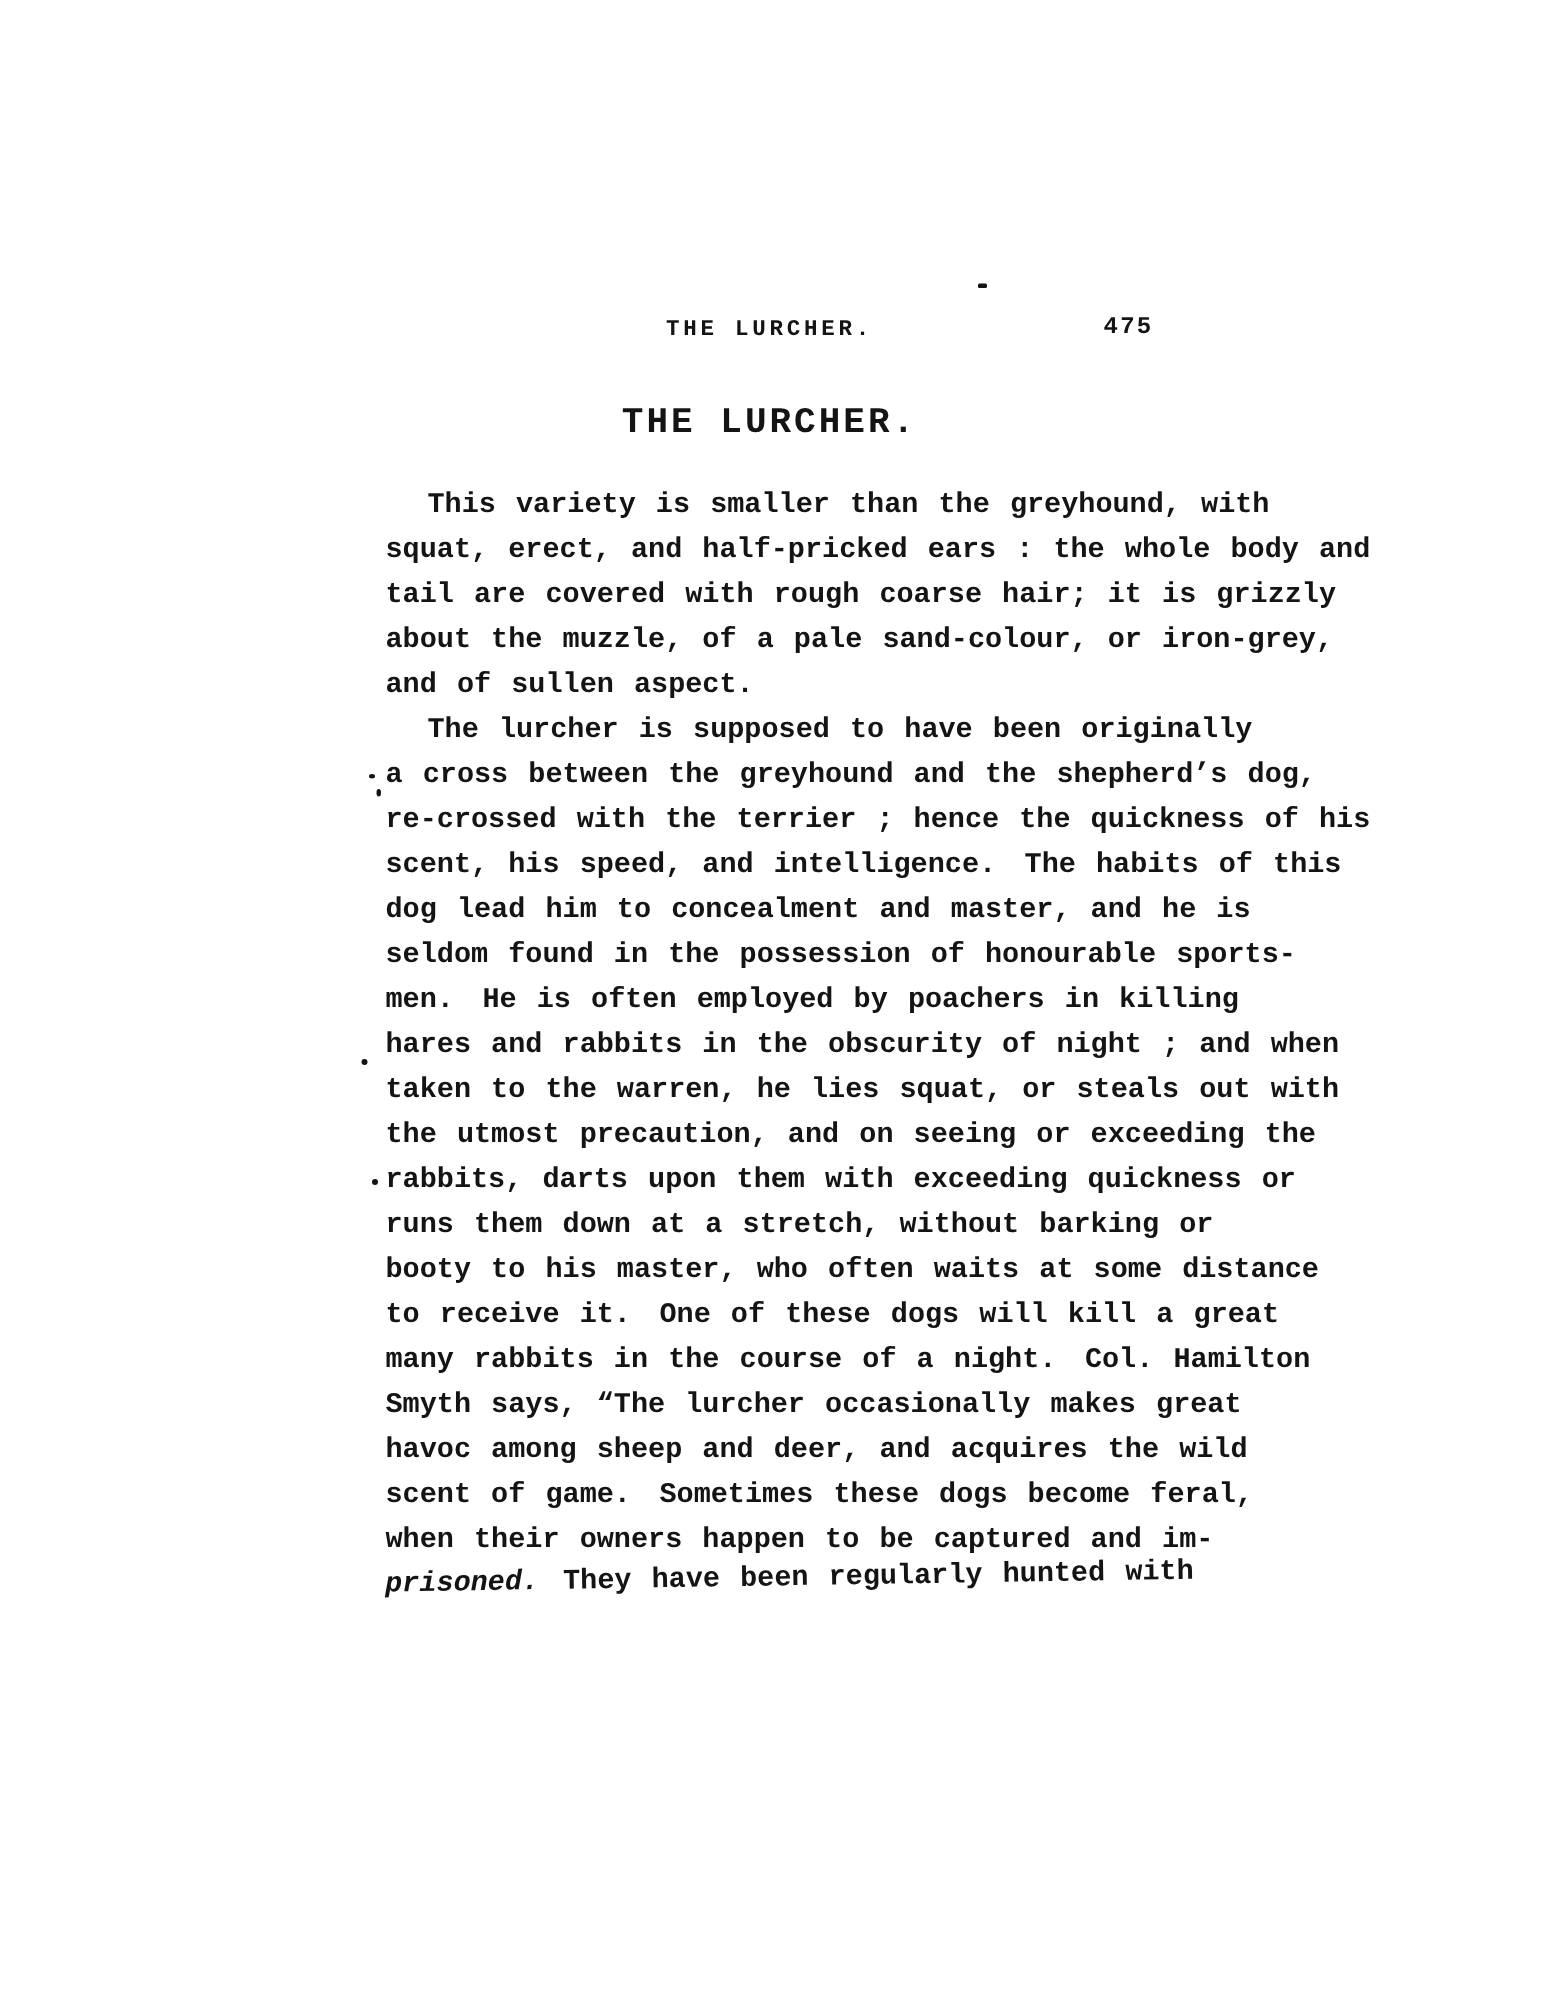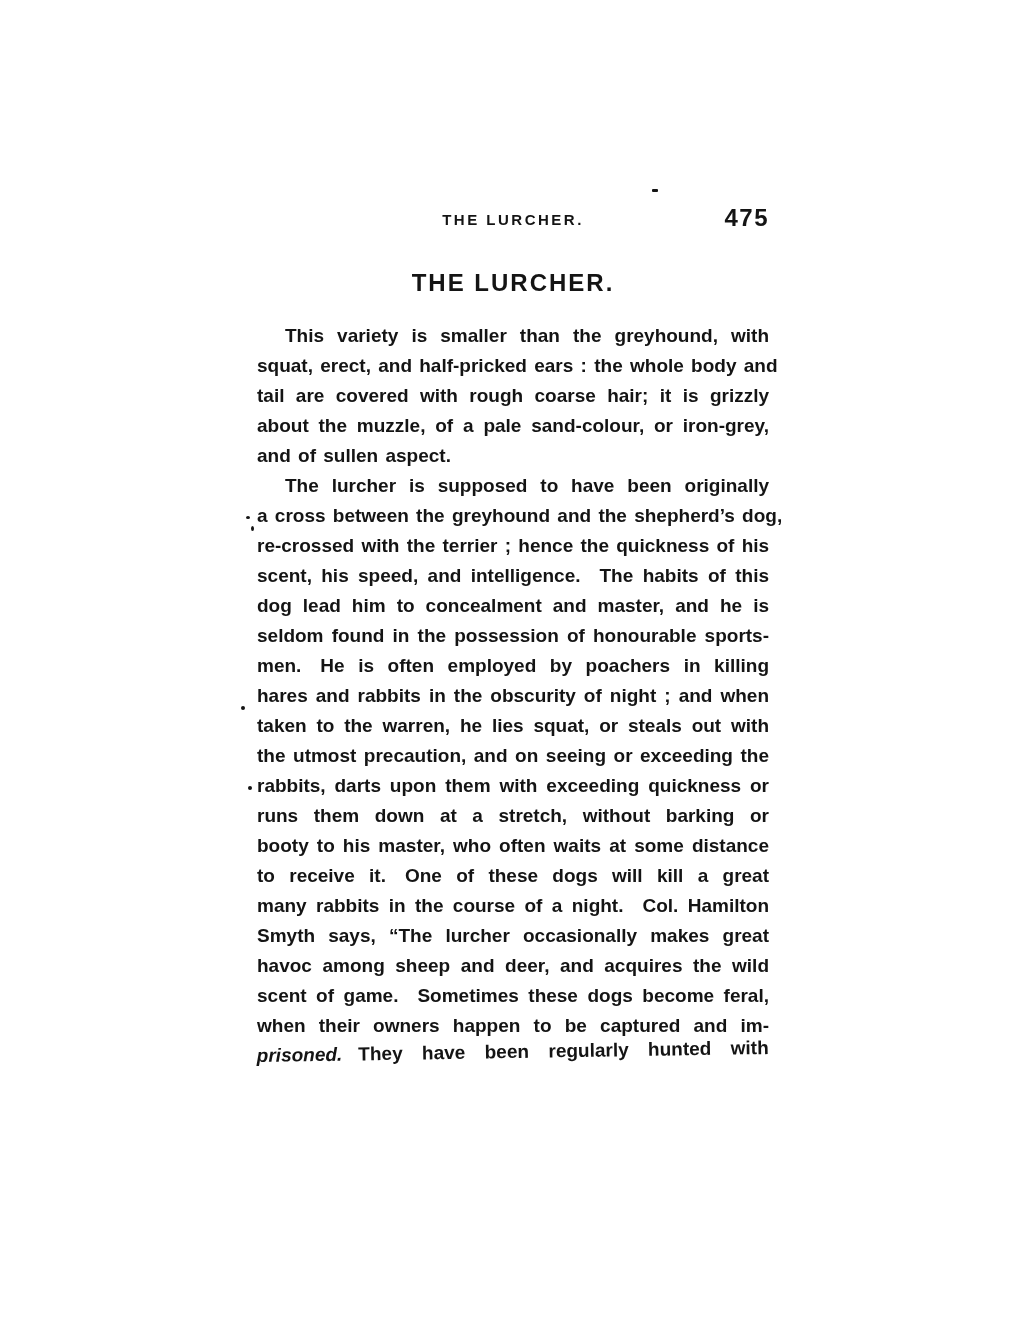--- a/index.html
+++ b/index.html
@@ -6,21 +6,21 @@
     margin: 0;
     padding: 0;
     background: #ffffff;
   }
   .page {
     position: relative;
     width: 1033px;
     height: 1299px;
     background: var(--paper, #ffffff);
     color: var(--ink, #141414);
-    font-family: Liberation Sans, sans-serif;
+    font-family: Liberation Mono, monospace;
     overflow: hidden;
   }
   .running-row {
     position: absolute;
     left: 257px;
     top: 210px;
     width: 512px;
     height: 24px;
   }
   .running-head {
@@ -29,21 +29,21 @@
     font-weight: 700;
     font-size: 15px;
     letter-spacing: 2.5px;
     line-height: 20px;
   }
   .page-num {
     position: absolute;
     right: 0;
     top: -4px;
     font-weight: 700;
-    font-size: 24px;
+    font-size: 16px;
     letter-spacing: 1.5px;
     line-height: 24px;
   }
   .heading {
     position: absolute;
     left: 257px;
     top: 268px;
     width: 512px;
     margin: 0;
     text-align: center;

